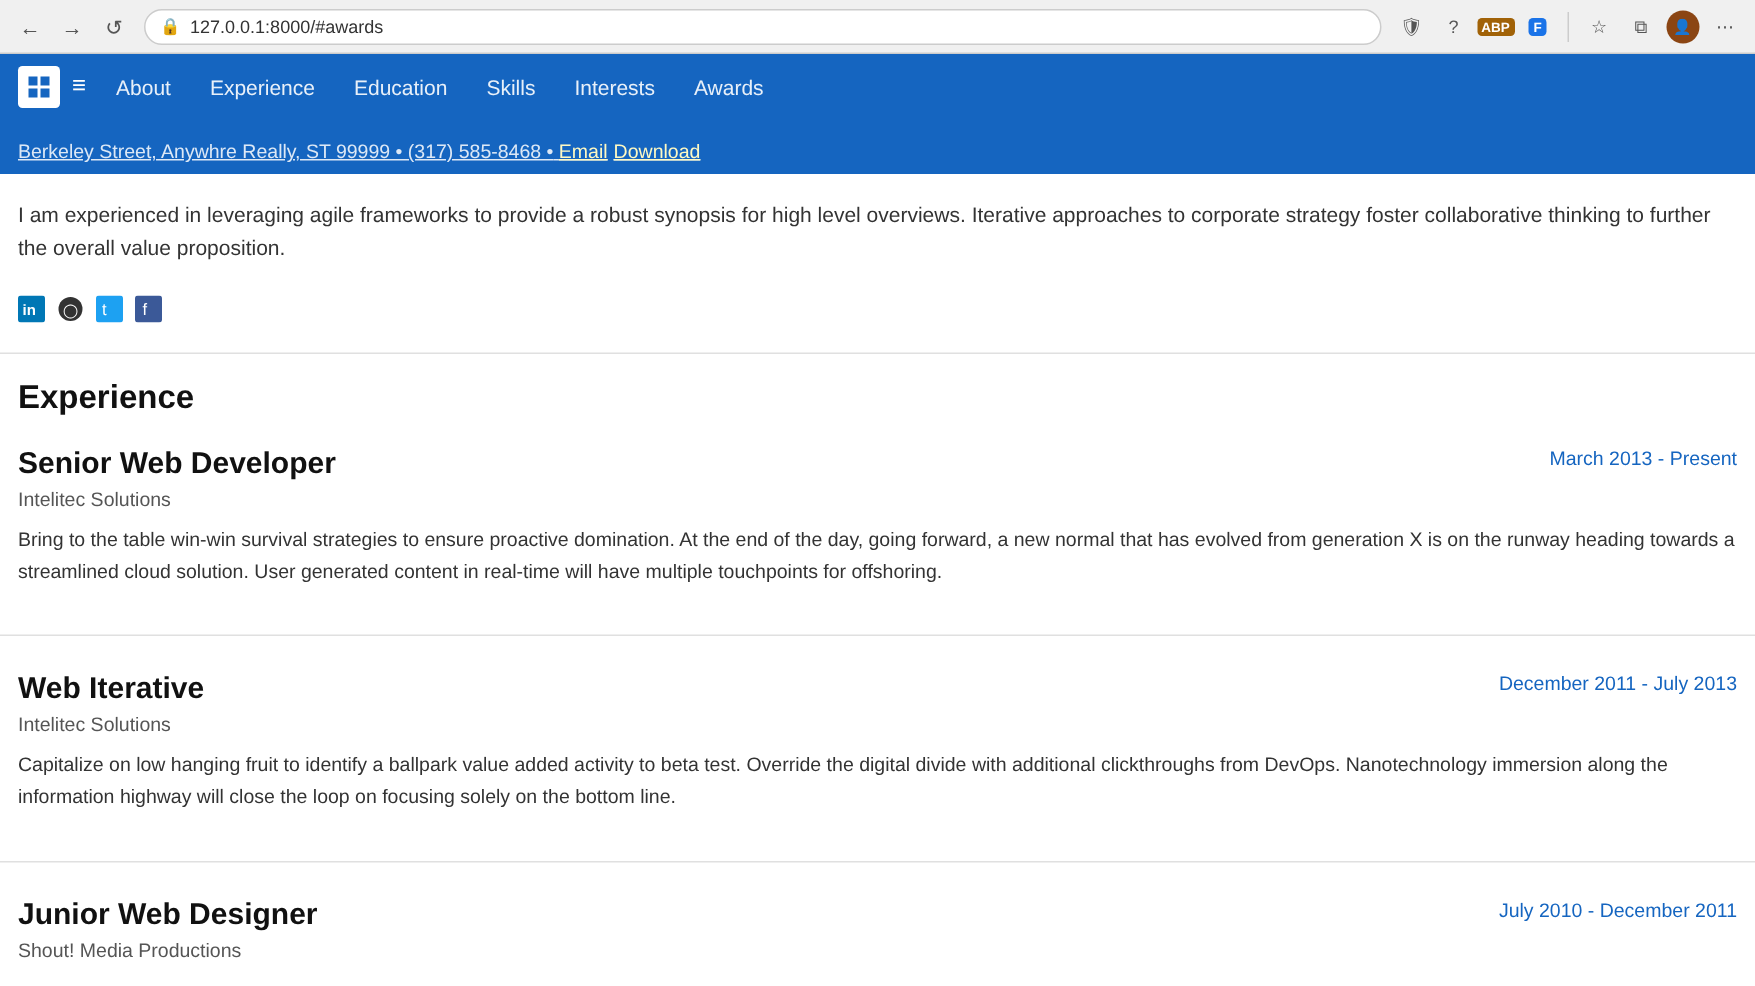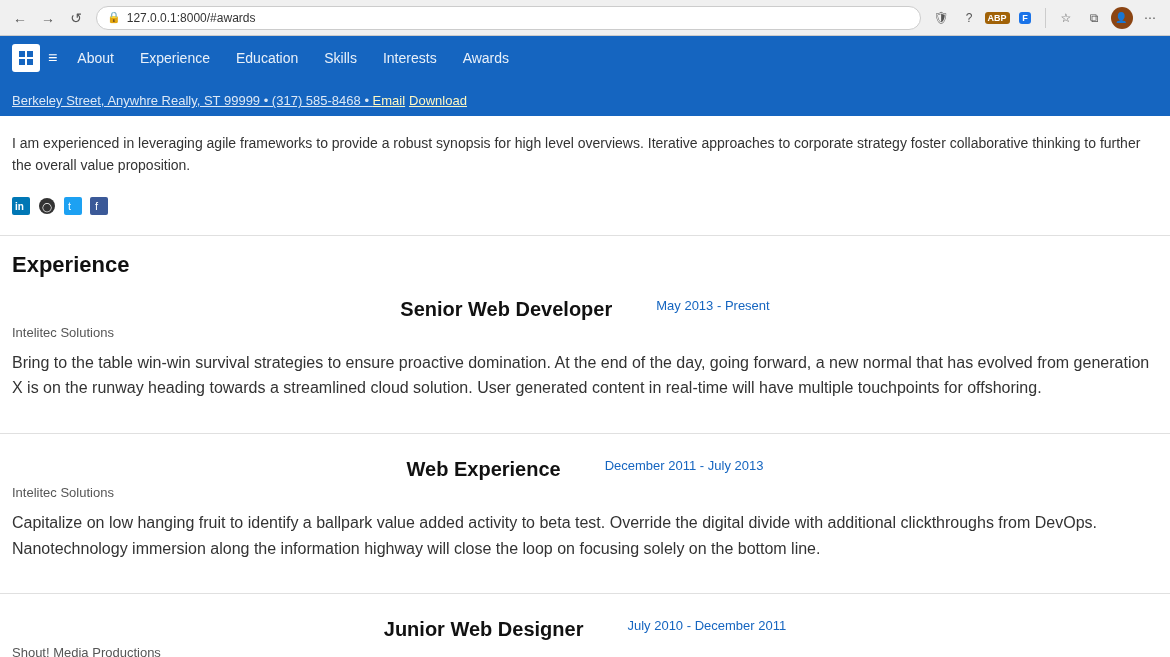--- a/index.html
+++ b/index.html
@@ -198,21 +198,21 @@
       color: #111;
       margin: 16px 0 20px;
     }
 
     
     .experience-item {
       margin-bottom: 32px;
     }
     .exp-header {
       display: flex;
-      justify-content: center;
+      justify-content: space-between;
       align-items: flex-start;
       margin-bottom: 4px;
       gap: 28px;
     }
     .exp-title {
       font-size: 20px;
       font-weight: bold;
       color: #111;
     }
     .exp-date {
@@ -220,21 +220,21 @@
       font-size: 13px;
       white-space: nowrap;
       margin-left: 16px;
     }
     .exp-company {
       font-size: 13px;
       color: #555;
       margin-bottom: 10px;
     }
     .exp-desc {
-      font-size: 16px;
+      font-size: 13px;
       line-height: 1.6;
       color: #333;
     }
     .exp-divider {
       border: none;
       border-top: 1px solid #e0e0e0;
       margin: 0 -12px 24px;
     }
   </style>
 </head>
@@ -326,31 +326,31 @@
     </a>
   </div>
 
   <hr class="divider">
 
   <h2 class="section-title">Experience</h2>
 
   <div class="experience-item">
     <div class="exp-header">
       <span class="exp-title">Senior Web Developer</span>
-      <span class="exp-date">May 2013 - Present</span>
+      <span class="exp-date">March 2013 - Present</span>
     </div>
     <div class="exp-company">Intelitec Solutions</div>
     <p class="exp-desc">Bring to the table win-win survival strategies to ensure proactive domination. At the end of the day, going forward, a new normal that has evolved from generation X is on the runway heading towards a streamlined cloud solution. User generated content in real-time will have multiple touchpoints for offshoring.</p>
   </div>
 
   <hr class="exp-divider">
 
   <div class="experience-item">
     <div class="exp-header">
-      <span class="exp-title">Web Experience</span>
+      <span class="exp-title">Web Iterative</span>
       <span class="exp-date">December 2011 - July 2013</span>
     </div>
     <div class="exp-company">Intelitec Solutions</div>
     <p class="exp-desc">Capitalize on low hanging fruit to identify a ballpark value added activity to beta test. Override the digital divide with additional clickthroughs from DevOps. Nanotechnology immersion along the information highway will close the loop on focusing solely on the bottom line.</p>
   </div>
 
   <hr class="exp-divider">
 
   <div class="experience-item">
     <div class="exp-header">

